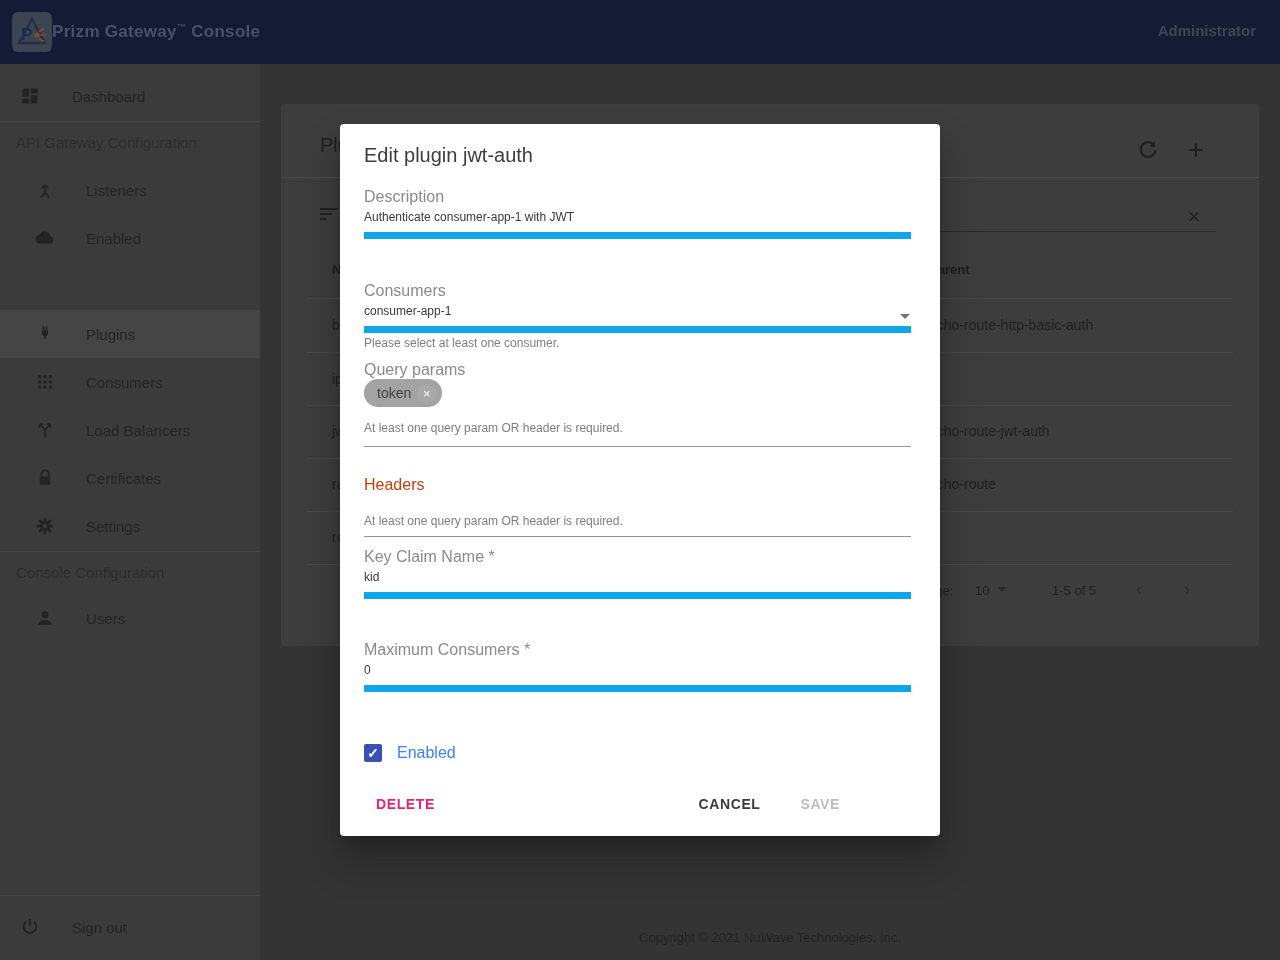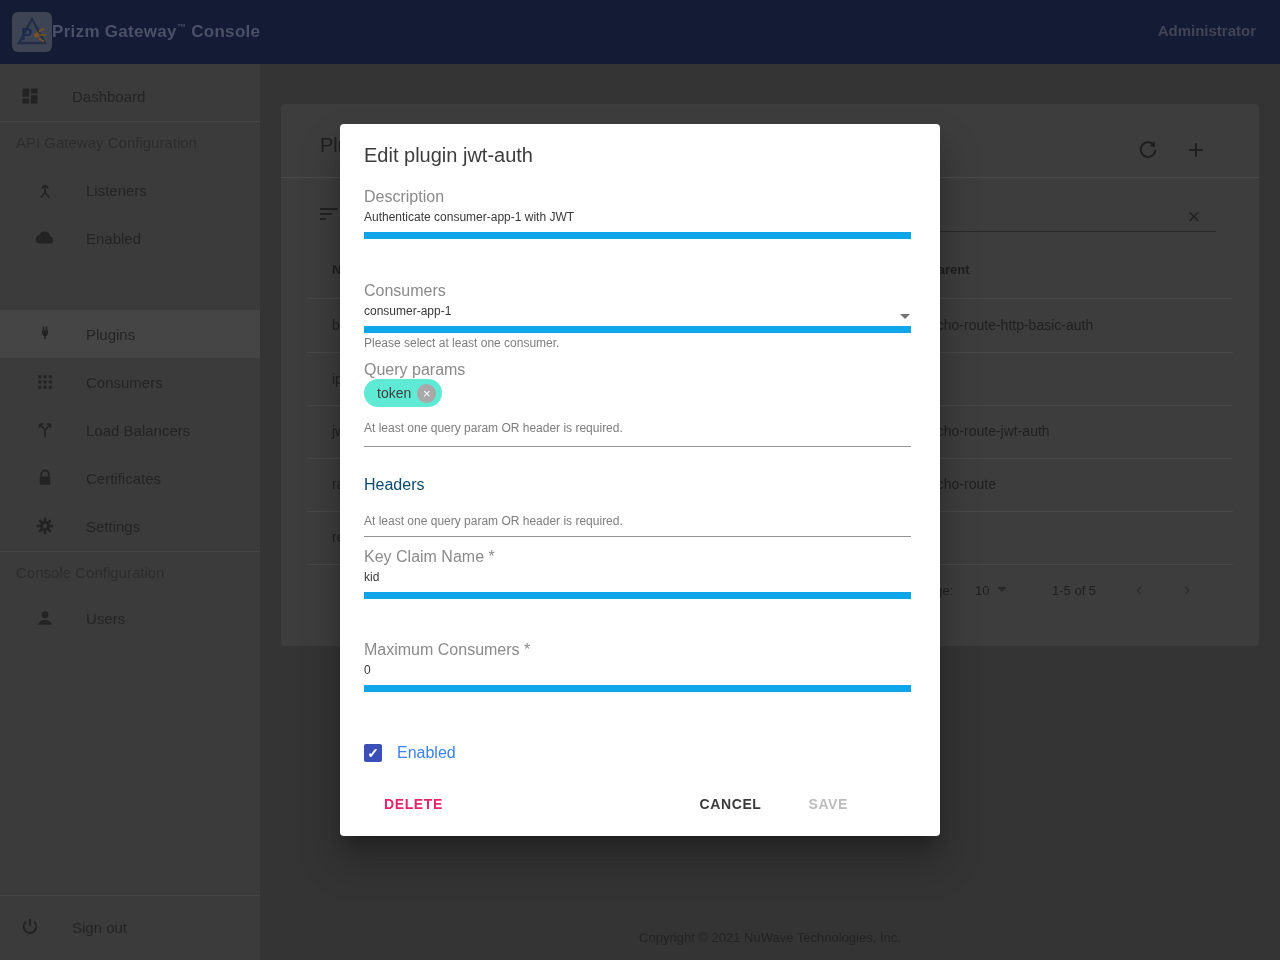--- a/index.html
+++ b/index.html
@@ -58,32 +58,32 @@
     box-shadow:0 11px 15px -7px rgba(0,0,0,.3), 0 24px 38px 3px rgba(0,0,0,.22); }
   .m-title { position:absolute; left:24px; top:20px; font-size:20px; font-weight:500; color:#3c3c3c; }
   .f-label { position:absolute; left:24px; font-size:16px; color:#8a8a8a; }
   .f-value { position:absolute; left:24px; width:547px; font-size:12px; color:#383838;
     border:none; outline:none; background:transparent; padding:0 0 8px 0;
     border-bottom:7px solid #0ea5e9; font-family:"Liberation Sans", sans-serif; }
   .f-hint { position:absolute; left:24px; font-size:12px; color:#7d7d7d; }
   .f-line { position:absolute; left:24px; width:547px; height:1px; background:#949494; }
   .sel-arrow { position:absolute; left:560px; width:0; height:0; border-left:5px solid transparent;
     border-right:5px solid transparent; border-top:5px solid #757575; }
-  .section-label { position:absolute; left:24px; font-size:16px; color:#0c4a6e; }
-  .chip { position:absolute; left:24px; height:28px; background:#5eead4; border-radius:16px;
+  .section-label { position:absolute; left:24px; font-size:16px; color:#c2410c; }
+  .chip { position:absolute; left:24px; height:28px; background:#a3a3a3; border-radius:16px;
     display:inline-flex; align-items:center; padding:0 6px 0 13px; }
   .chip-text { font-size:14px; color:#3f3f3f; }
   .chip-x { width:19px; height:19px; margin-left:6px; border-radius:50%; background:#a9a9a9;
     color:#ffffff; font-size:13px; line-height:19px; text-align:center; }
   .cb-row { position:absolute; left:24px; top:620px; display:flex; align-items:center; }
   .cb { width:18px; height:18px; border-radius:2px; background:#3b4fb8; color:#fff;
     font-size:14px; font-weight:700; line-height:18px; text-align:center; }
   .cb-label { margin-left:15px; font-size:16px; color:#3b82f6; }
-  .actions { position:absolute; left:8px; top:662px; width:538px; height:36px;
-    display:flex; align-items:center;gap:7px; }
+  .actions { position:absolute; left:0; top:662px; width:538px; height:36px;
+    display:flex; align-items:center; }
   .btn { font-size:14px; font-weight:700; letter-spacing:.6px; padding:8px 16px; background:none; border:none;
     font-family:"Liberation Sans", sans-serif; border-radius:4px; }
   .btn-delete { color:#e8256b; margin-left:20px; }
   .btn-cancel { color:#3a3a3a; margin-left:auto; }
   .btn-save { color:#bdbdbd; margin-right:22px; margin-left:8px; }
 </style>
 </head>
 <body>
 
 <div class="app">

